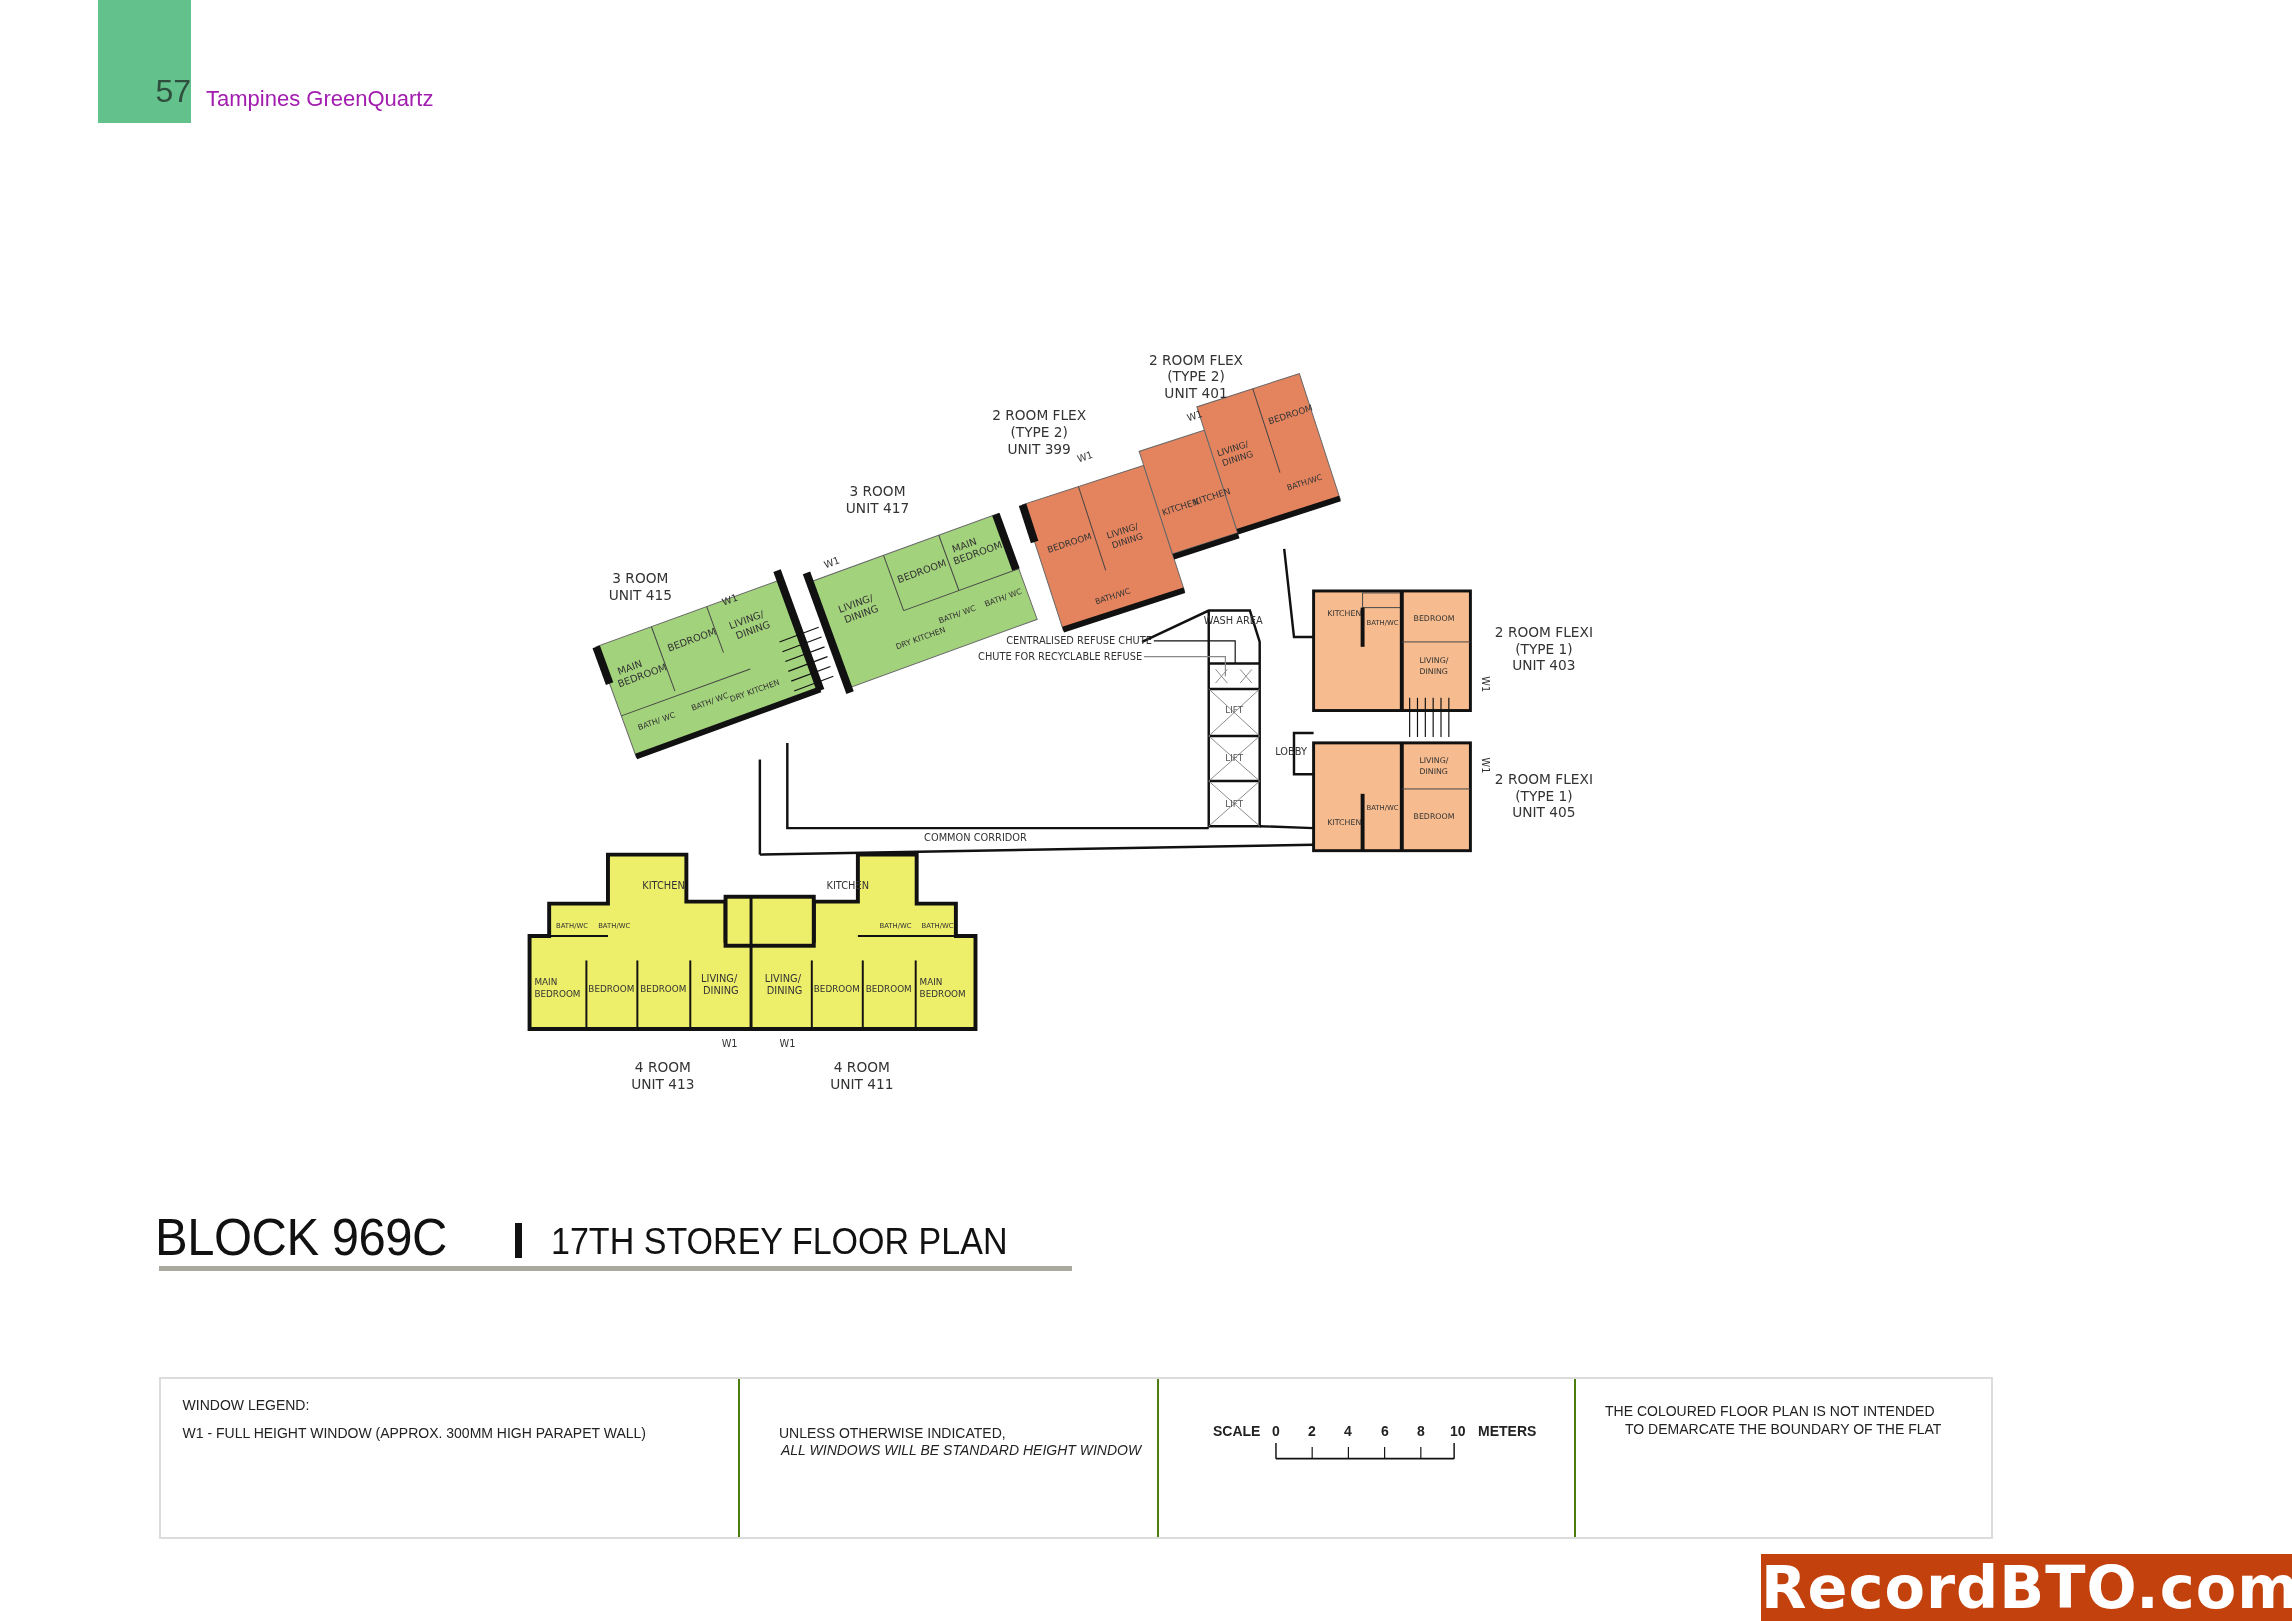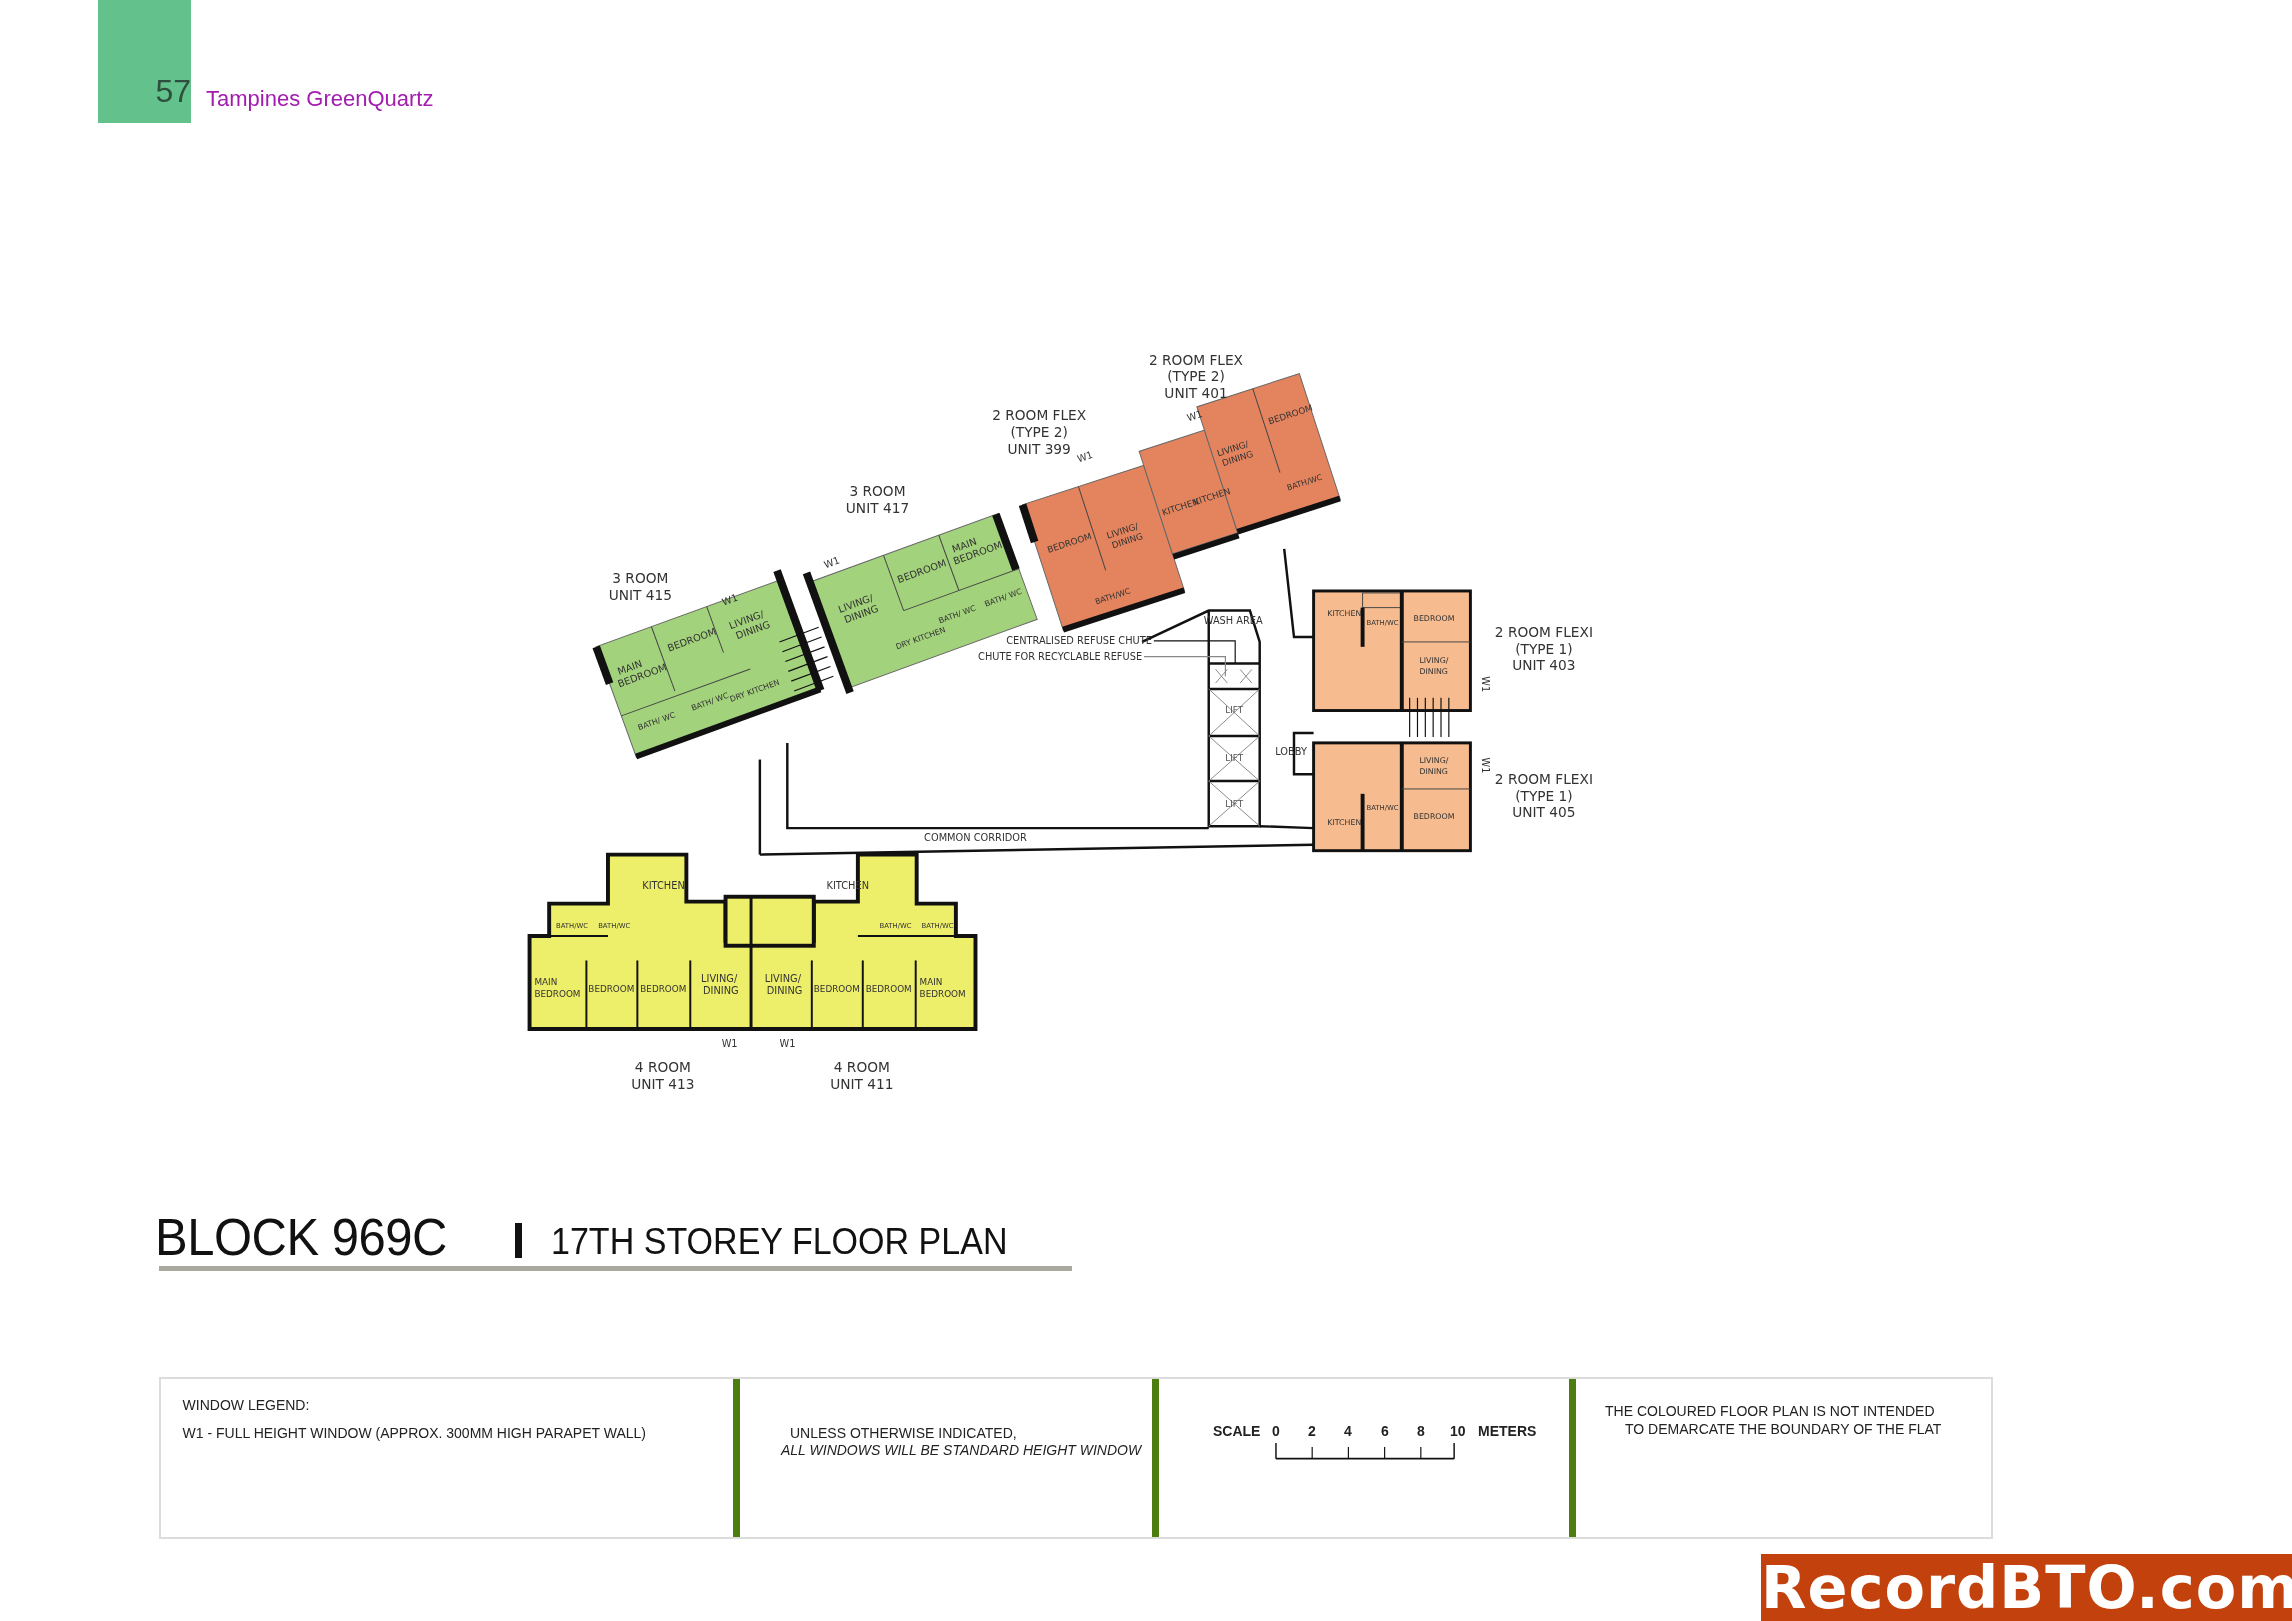--- a/index.html
+++ b/index.html
@@ -7,26 +7,26 @@
   .abs { position: absolute; }
   .page-badge { left: 98px; top: 0; width: 93px; height: 123px; background: #63c18b; }
   .page-num { left: 98px; top: 73px; width: 93px; text-align: right; font-size: 32px; color: #2e4f3d; }
   .brand { left: 206px; top: 86px; font-size: 22px; color: #a21caf; }
   .plan { left: 0; top: 0; width: 2293px; height: 1621px; }
   .title-main { left: 155px; top: 1208px; font-size: 51px; color: #111; letter-spacing: -0.5px; transform: scaleX(0.96); transform-origin: left top; }
   .title-sep { left: 515px; top: 1223px; width: 6.9px; height: 35px; background: #111; }
   .title-sub { left: 551px; top: 1221px; font-size: 37px; color: #111; transform: scaleX(0.92); transform-origin: left top; }
   .title-underline { left: 159px; top: 1266px; width: 913px; height: 4.9px; background: #a9a9a0; }
   .legend { left: 159px; top: 1377px; width: 1834px; height: 162px; border: 2px solid #dcdcdc; box-sizing: border-box; display: flex; }
-  .legend-cell { position: relative; border-right: 7px solid #4d7c0f; box-sizing: border-box; font-size: 14px; color: #222; }
+  .legend-cell { position: relative; border-right: 2px solid #4d7c0f; box-sizing: border-box; font-size: 14px; color: #222; }
   .legend-cell:last-child { border-right: none; }
   .c1 { width: 579px; } .c2 { width: 419px; } .c3 { width: 417px; font-weight: bold; } .c4 { flex: 1; }
   .c1 .l1 { position: absolute; left: 21.6px; top: 17.6px; }
   .c1 .l2 { position: absolute; left: 21.6px; top: 46px; }
-  .c2 .l1 { position: absolute; left: 50px; top: 46px; }
+  .c2 .l1 { position: absolute; left: 39px; top: 46px; }
   .c2 .l2 { position: absolute; left: 41px; top: 63px; font-style: italic; }
   .c4 .l1 { position: absolute; left: 29px; top: 23.5px; text-align: center; }
   .c4 .l2 { position: absolute; left: 29px; top: 42px; margin-left: 20px; }
   .scale { position: absolute; left: 54px; top: 44px; height: 39px; width: 333px; }
   .scale-label { position: absolute; top: 0; font-size: 14px; }
   .watermark { left: 1761px; top: 1554px; width: 531px; height: 68px; background: #c2410c; color: #fff; font-family: "DejaVu Sans", sans-serif; font-weight: bold; font-size: 59px; line-height: 68px; text-align: center; letter-spacing: 1px; overflow: hidden; }
   svg text { font-family: "DejaVu Sans", sans-serif; }
 </style>
 </head>
 <body>

